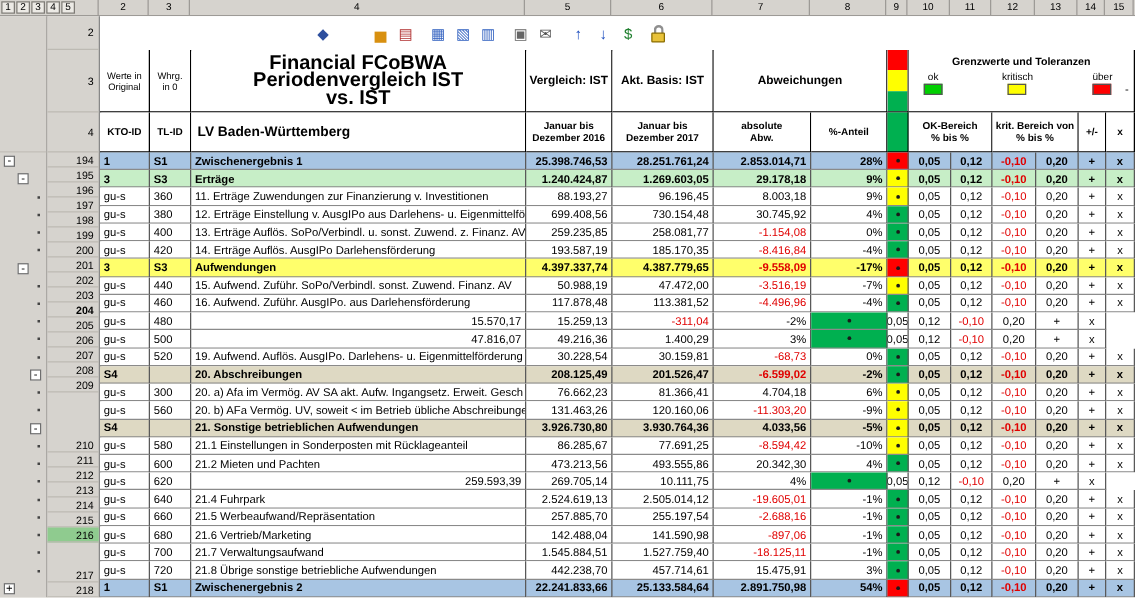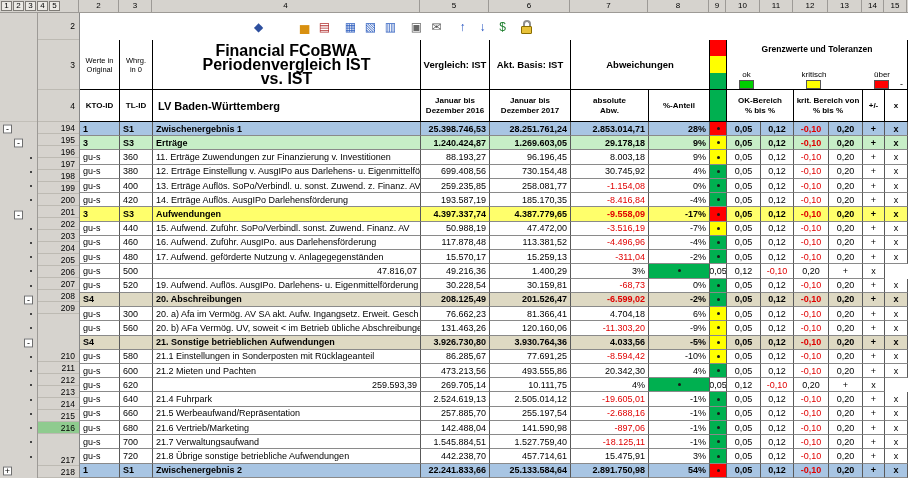--- a/index.html
+++ b/index.html
@@ -49,21 +49,21 @@
           height:32px; box-shadow: inset 1px 0 #000; }
   .hc { border-right:1px solid #000; border-bottom:1px solid #000; background:#fff; display:flex;
         flex-direction:column; align-items:center; justify-content:center; overflow:hidden; text-align:center; }
   .small2 { font-size:7.5px; line-height:9px; }
   .title { font-weight:bold; font-size:16px; line-height:14px; }
   .bold10 { font-weight:bold; font-size:9.5px; }
   .h4 { font-weight:bold; font-size:8px; line-height:10px; }
   .lv { font-weight:bold; font-size:11px; align-items:flex-start; padding-left:5px; text-align:left; }
   .stack { padding:0; }
   .stripe { flex:1; width:100%; }
-  .legend { justify-content:space-between; }
+  .legend { justify-content:flex-start; }
   .lg-title { font-weight:bold; font-size:8.5px; padding-top:4px; }
   .lg-row { display:flex; width:100%; align-items:flex-start; padding:3px 4px 0 12px; }
   .lg-items { display:flex; flex:1; justify-content:space-between; padding-right:10px; }
   .lg-item { display:flex; flex-direction:column; align-items:center; gap:1px; }
   .lg-label { font-size:8px; }
   .lg-box { width:15px; height:9px; border:1px solid #555; }
   .lg-minus { font-size:9px; padding-top:9px; }
 
   
   .rows { display:flex; flex-direction:column; height:356px; box-shadow: inset 1px 0 #595959; }
@@ -195,21 +195,21 @@
       <div class="rn" style="flex: 1 1 0%;">194</div>
       <div class="rn" style="flex: 1 1 0%;">195</div>
       <div class="rn" style="flex: 1 1 0%;">196</div>
       <div class="rn" style="flex: 1 1 0%;">197</div>
       <div class="rn" style="flex: 1 1 0%;">198</div>
       <div class="rn" style="flex: 1 1 0%;">199</div>
       <div class="rn" style="flex: 1 1 0%;">200</div>
       <div class="rn" style="flex: 1 1 0%;">201</div>
       <div class="rn" style="flex: 1 1 0%;">202</div>
       <div class="rn" style="flex: 1 1 0%; text-align: right;">203</div>
-      <div class="rn" style="flex: 1 1 0%;">204</div>
+      <div class="rn" style="flex: 1 1 0%; font-weight: bold;">204</div>
       <div class="rn" style="flex: 1 1 0%;">205</div>
       <div class="rn" style="flex: 1 1 0%;">206</div>
       <div class="rn" style="flex: 1 1 0%;">207</div>
       <div class="rn" style="flex: 1 1 0%;">208</div>
       <div class="rn" style="flex: 1 1 0%;">209</div>
       <div class="rn" style="flex: 1 1 0%; margin-top: 36px;">210</div>
       <div class="rn" style="flex: 1 1 0%;">211</div>
       <div class="rn" style="flex: 1 1 0%;">212</div>
       <div class="rn" style="flex: 1 1 0%;">213</div>
       <div class="rn" style="flex: 1 1 0%;">214</div>
@@ -488,21 +488,20 @@
           <div class="dc c">0,05</div>
           <div class="dc c">0,12</div>
           <div class="dc c neg">-0,10</div>
           <div class="dc c">0,20</div>
           <div class="dc c">+</div>
           <div class="dc c">x</div>
         </div>
         <div class="drow" style="background: rgb(255, 255, 255);">
           <div class="dc l">gu-s</div>
           <div class="dc l">480</div>
-          <div class="dc l">17. Aufwend. geförderte Nutzung v. Anlagegegenständen</div>
           <div class="dc r">15.570,17</div>
           <div class="dc r">15.259,13</div>
           <div class="dc r neg">-311,04</div>
           <div class="dc r">-2%</div>
           <div class="dc ampel" style="background: rgb(0, 176, 80);">
             <div class="dot"></div>
           </div>
           <div class="dc c">0,05</div>
           <div class="dc c">0,12</div>
           <div class="dc c neg">-0,10</div>

